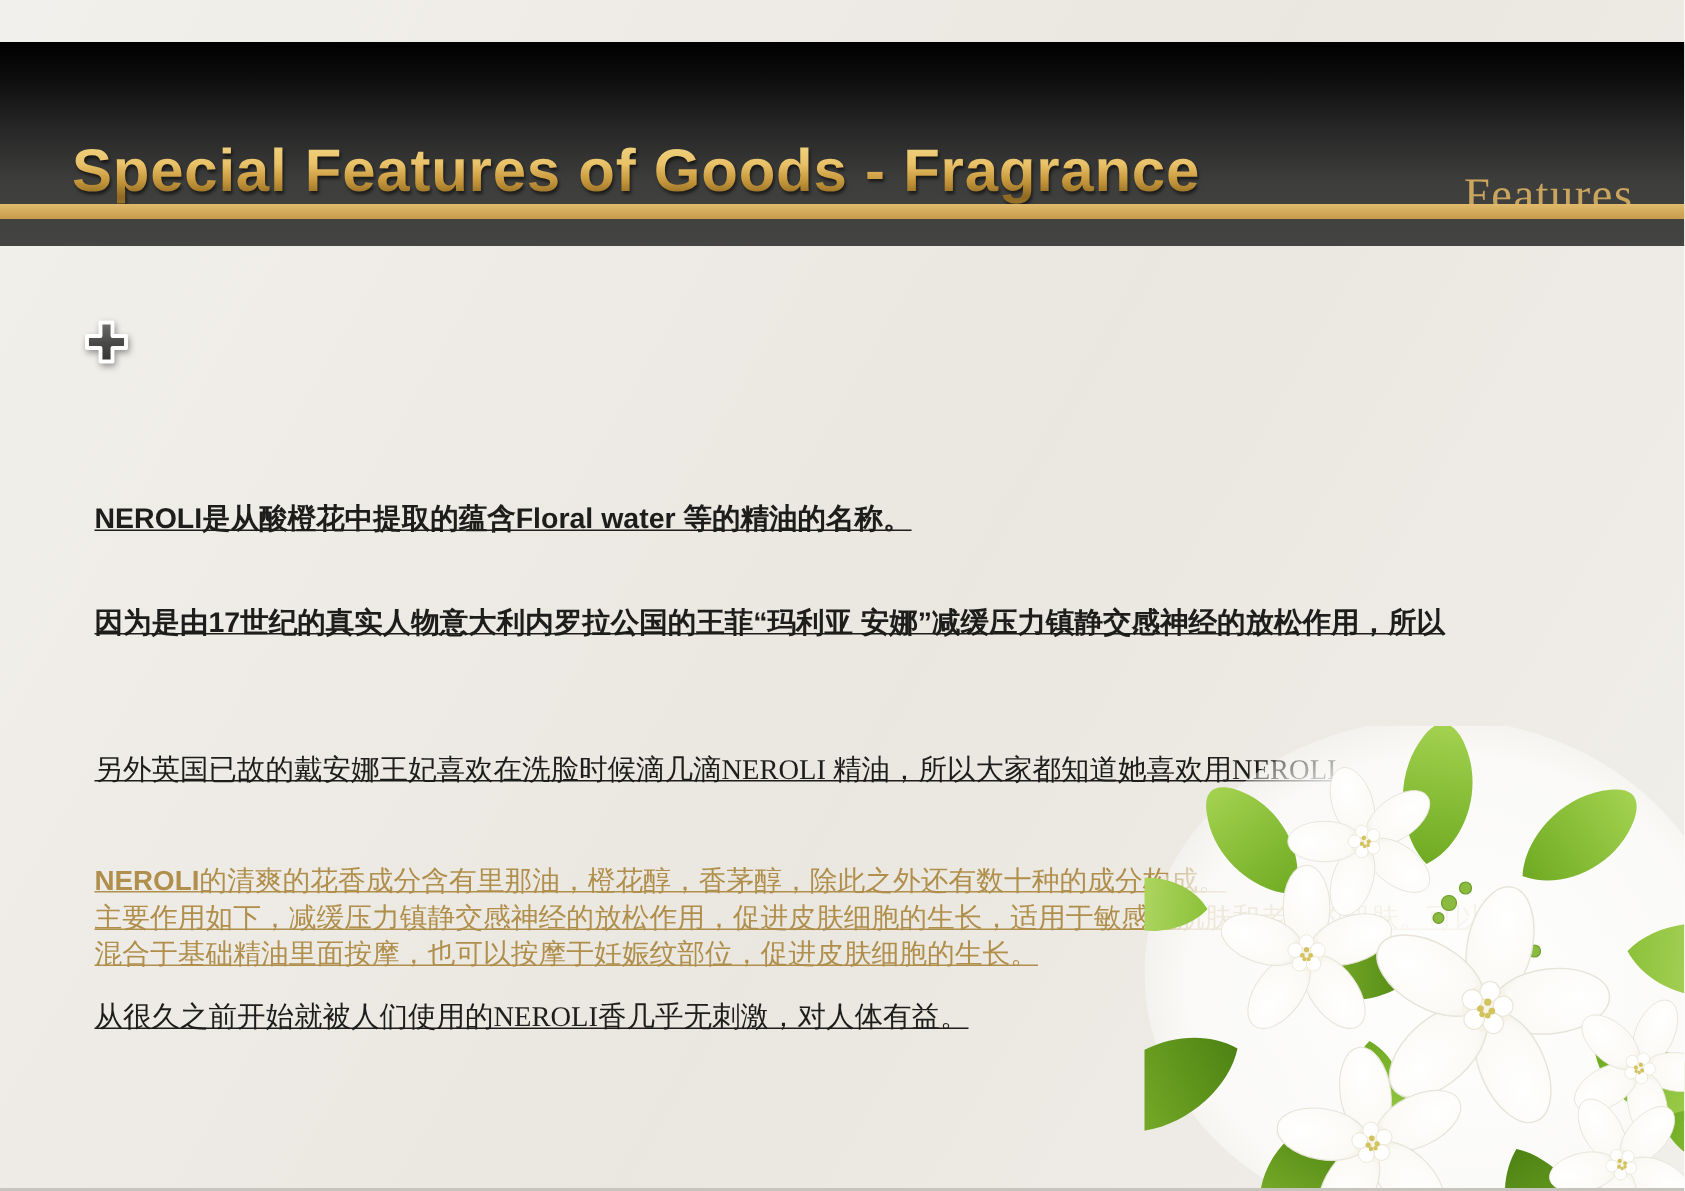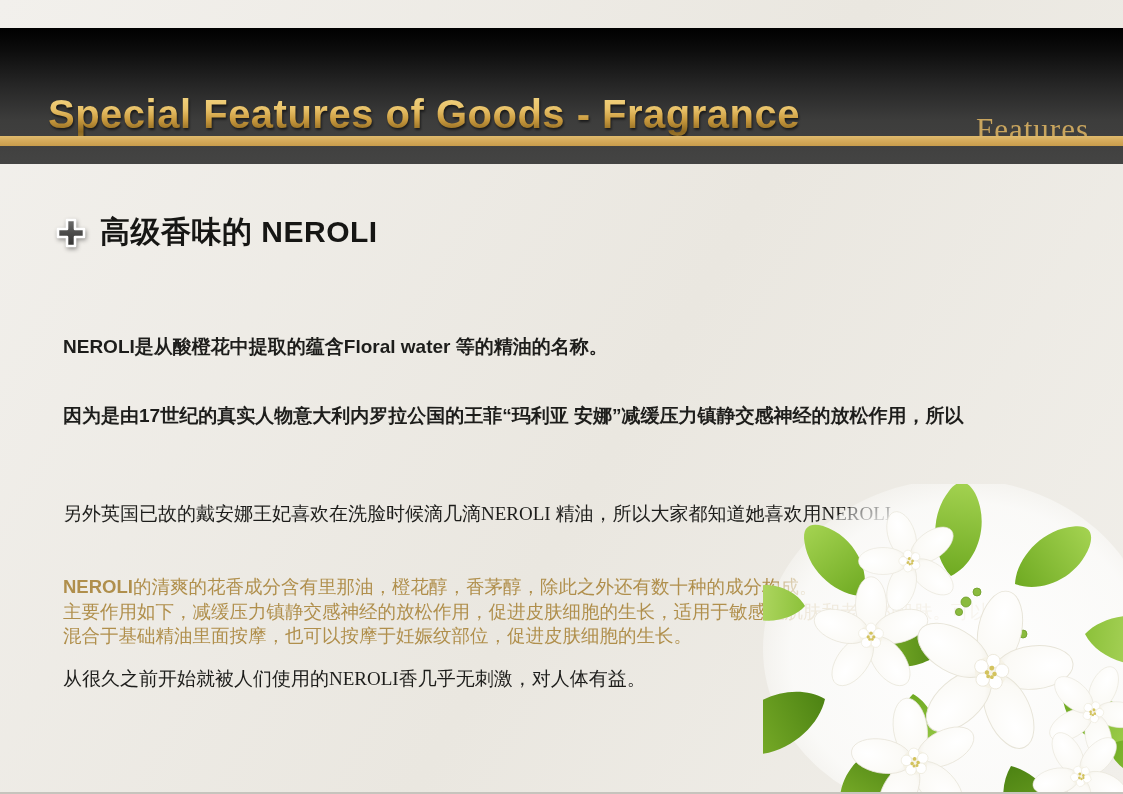--- a/index.html
+++ b/index.html
@@ -87,20 +87,21 @@
   }
 
   .para {
     position: absolute;
     left: 63px;
     z-index: 1;
     color: #1d1d1b;
     font-size: 19px;
     line-height: 26px;
     white-space: nowrap;
+    text-decoration: underline;
   }
   .para.bold { font-weight: bold; }
   .para.serifish { font-family: "Liberation Serif", "DejaVu Serif", serif; }
   .p1 { top: 188px; }
   .p2 { top: 256px; line-height: 28px; }
   .p3 { top: 355px; }
   .p4 { top: 429px; color: #b08f4c; line-height: 24.6px; font-size: 18.5px; }
   .p4 .lead { font-weight: bold; }
   .p5 { top: 520px; }
 
@@ -132,21 +133,20 @@
       <svg class="plus-icon-svg" viewBox="0 0 32 32" aria-hidden="true">
         <defs>
           <linearGradient id="plusGrad" x1="0" y1="0" x2="0" y2="1">
             <stop offset="0" stop-color="#6e6e6d"></stop>
             <stop offset="0.5" stop-color="#4b4b4a"></stop>
             <stop offset="1" stop-color="#333332"></stop>
           </linearGradient>
         </defs>
         <path d="M12 3 h8 v9 h9 v8 h-9 v9 h-8 v-9 h-9 v-8 h9 z" fill="url(#plusGrad)" stroke="#ffffff" stroke-width="2.6" stroke-linejoin="round"></path>
       </svg>
-      <div class="section-title">高级香味的 NEROLI</div>
     </div>
 
     <div class="para bold p1">NEROLI是从酸橙花中提取的蕴含Floral water 等的精油的名称。</div>
 
     <div class="para bold p2">
       <div>因为是由17世纪的真实人物意大利内罗拉公国的王菲“玛利亚 安娜”减缓压力镇静交感神经的放松作用，所以</div>
     </div>
 
     <div class="para serifish p3">另外英国已故的戴安娜王妃喜欢在洗脸时候滴几滴NEROLI 精油，所以大家都知道她喜欢用NEROLI</div>
 

